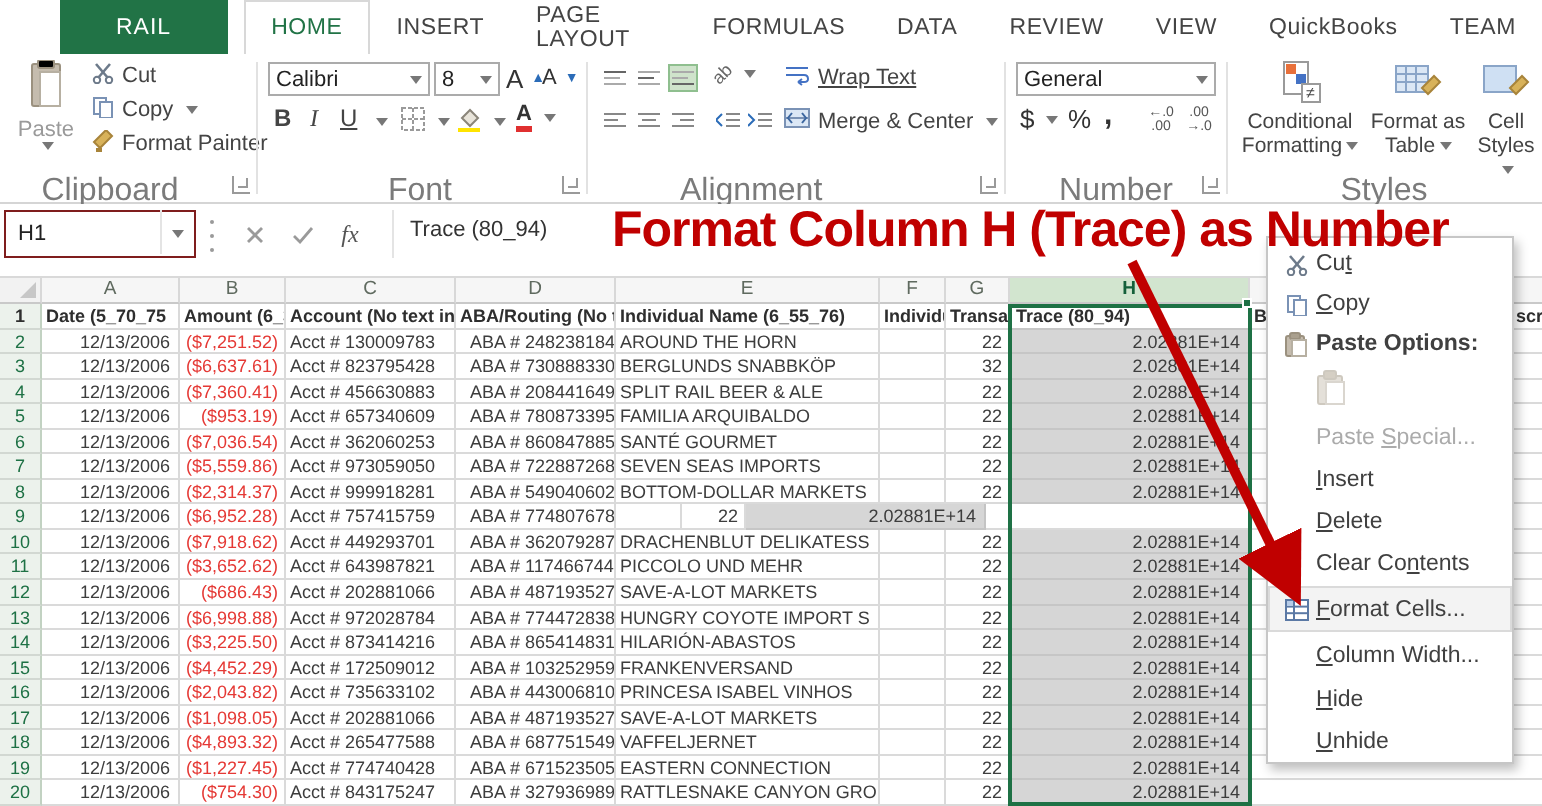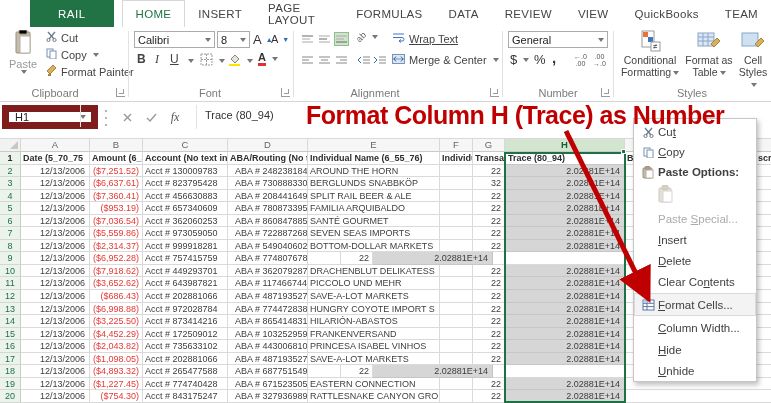--- a/index.html
+++ b/index.html
@@ -8,37 +8,37 @@
 
   
   .tabbar { position:absolute; left:0; top:0; width:771px; height:27px; background:#fff; display:flex; align-items:stretch; }
   .tab-file { margin-left:30px; background:#217346; color:#fff; font-size:11.5px; display:flex; align-items:center; padding:0 28px; letter-spacing:.5px; }
   .tab { display:flex; align-items:center; padding:0 13px; font-size:11.5px; color:#444; letter-spacing:.3px; }
   .tab.active { color:#217346; background:#fff; border:1px solid #d8d8d8; border-bottom:none; margin-left:8px; }
 
   
   .ribbon { position:absolute; left:0; top:27px; width:771px; height:75px; background:#fff; border-bottom:1px solid #d5d5d5; font-size:11px; }
   .gsep { position:absolute; top:4px; height:66px; width:1px; background:#e2e2e2; }
-  .glabel { position:absolute; top:60px; font-size:11px; color:#7b7b7b; text-align:center; }
+  .glabel { position:absolute; top:60px; font-size:16px; color:#7b7b7b; text-align:center; }
   .launcher { position:absolute; top:61px; width:9px; height:9px; border-left:1px solid #9a9a9a; border-bottom:1px solid #9a9a9a; }
   .launcher:after { content:""; position:absolute; right:1px; top:1px; width:4px; height:4px; border-right:1.5px solid #9a9a9a; border-bottom:1.5px solid #9a9a9a; }
   .crt { display:inline-block; width:0; height:0; border-left:3px solid transparent; border-right:3px solid transparent; border-top:4px solid #777; vertical-align:middle; margin-left:2px; }
   .smallbtn { position:absolute; display:flex; align-items:center; gap:4px; color:#444; white-space:nowrap; }
   .combo { position:absolute; height:17px; background:#fff; border:1px solid #ababab; display:flex; align-items:center; padding:0 3px; font-size:11px; color:#222; }
   .combo .crt { margin-left:auto; }
   .pastebig { position:absolute; left:6px; top:3px; width:34px; height:56px; display:flex; flex-direction:column; align-items:center; color:#9a9a9a; font-size:11px; }
   .fmt { font-size:12px; }
   .alnico { position:absolute; width:15px; height:14px; display:flex; align-items:center; justify-content:center; }
   .alnico.sel { background:#cfe3cb; border:1px solid #8fbf8f; }
   .stylebtn { position:absolute; top:3px; display:flex; flex-direction:column; align-items:center; text-align:center; color:#444; font-size:10.5px; line-height:12px; }
   .decbtn { position:absolute; font-size:7px; line-height:7px; color:#555; text-align:center; }
 
   
   .fbar { position:absolute; left:0; top:102px; width:771px; height:37px; background:#fff; border-bottom:1px solid #d9d9d9; }
-  .namebox { position:absolute; left:2px; top:3px; width:96px; height:24px; border:7px solid #7f1d1d; background:#fff; display:flex; align-items:center; font-size:11px; color:#222; padding-left:6px; }
+  .namebox { position:absolute; left:2px; top:3px; width:96px; height:24px; border:1px solid #7f1d1d; background:#fff; display:flex; align-items:center; font-size:11px; color:#222; padding-left:6px; }
   .namebox .crt { position:absolute; right:5px; }
   .nbsep { position:absolute; left:80px; top:3px; height:22px; width:1px; background:#e4e4e4; }
   .dots { position:absolute; left:105px; top:8px; width:3px; height:16px; display:flex; flex-direction:column; justify-content:space-between; }
   .dots i { width:2px; height:2px; background:#9a9a9a; border-radius:50%; }
   .fbtn { position:absolute; top:7px; width:18px; height:16px; display:flex; align-items:center; justify-content:center; }
   .fxtxt { font-size:12px; color:#555; font-style:italic; font-family:"Liberation Serif", serif; }
   .ftext { position:absolute; left:205px; top:7px; font-size:11px; color:#333; }
   .fvsep { position:absolute; left:196px; top:3px; height:24px; width:1px; background:#e4e4e4; }
 
   
@@ -587,20 +587,21 @@
         <div class="c ch">2.02881E+14</div>
         <div class="c ci"></div>
       </div>
 
       <div class="row">
         <div class="c rn">18</div>
         <div class="c ca">12/13/2006</div>
         <div class="c cb">($4,893.32)</div>
         <div class="c cc">Acct # 265477588</div>
         <div class="c cd">ABA # 687751549</div>
+        <div class="c ce">VAFFELJERNET</div>
         <div class="c cf"></div>
         <div class="c cg">22</div>
         <div class="c ch">2.02881E+14</div>
         <div class="c ci"></div>
       </div>
 
       <div class="row">
         <div class="c rn">19</div>
         <div class="c ca">12/13/2006</div>
         <div class="c cb">($1,227.45)</div>

